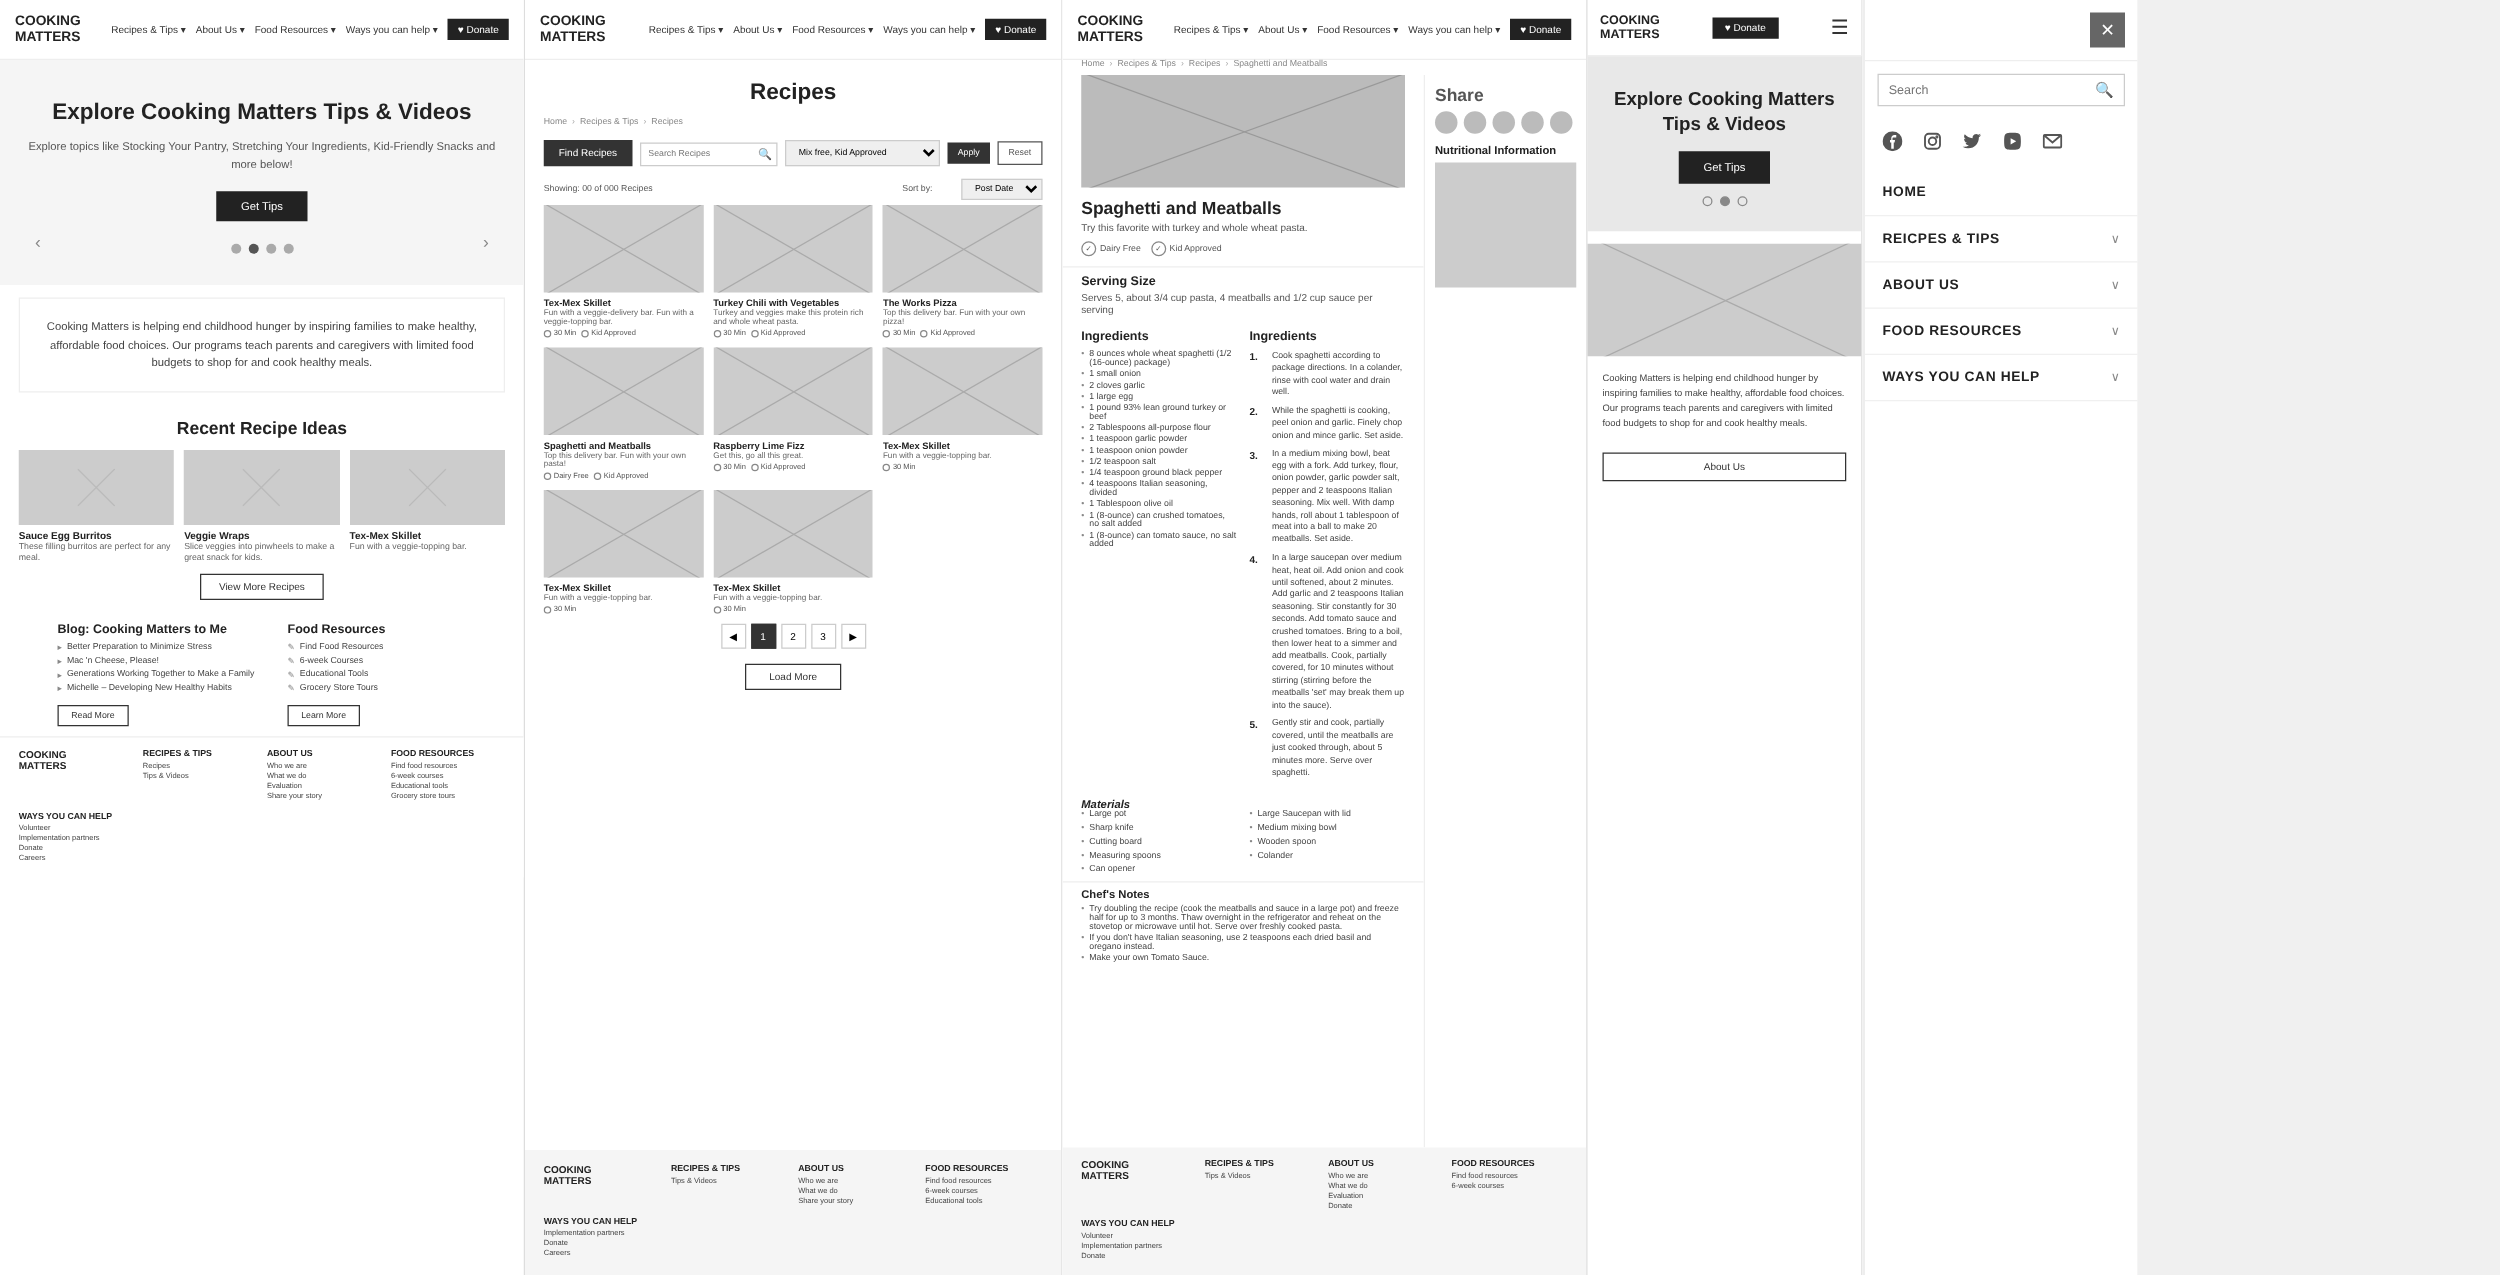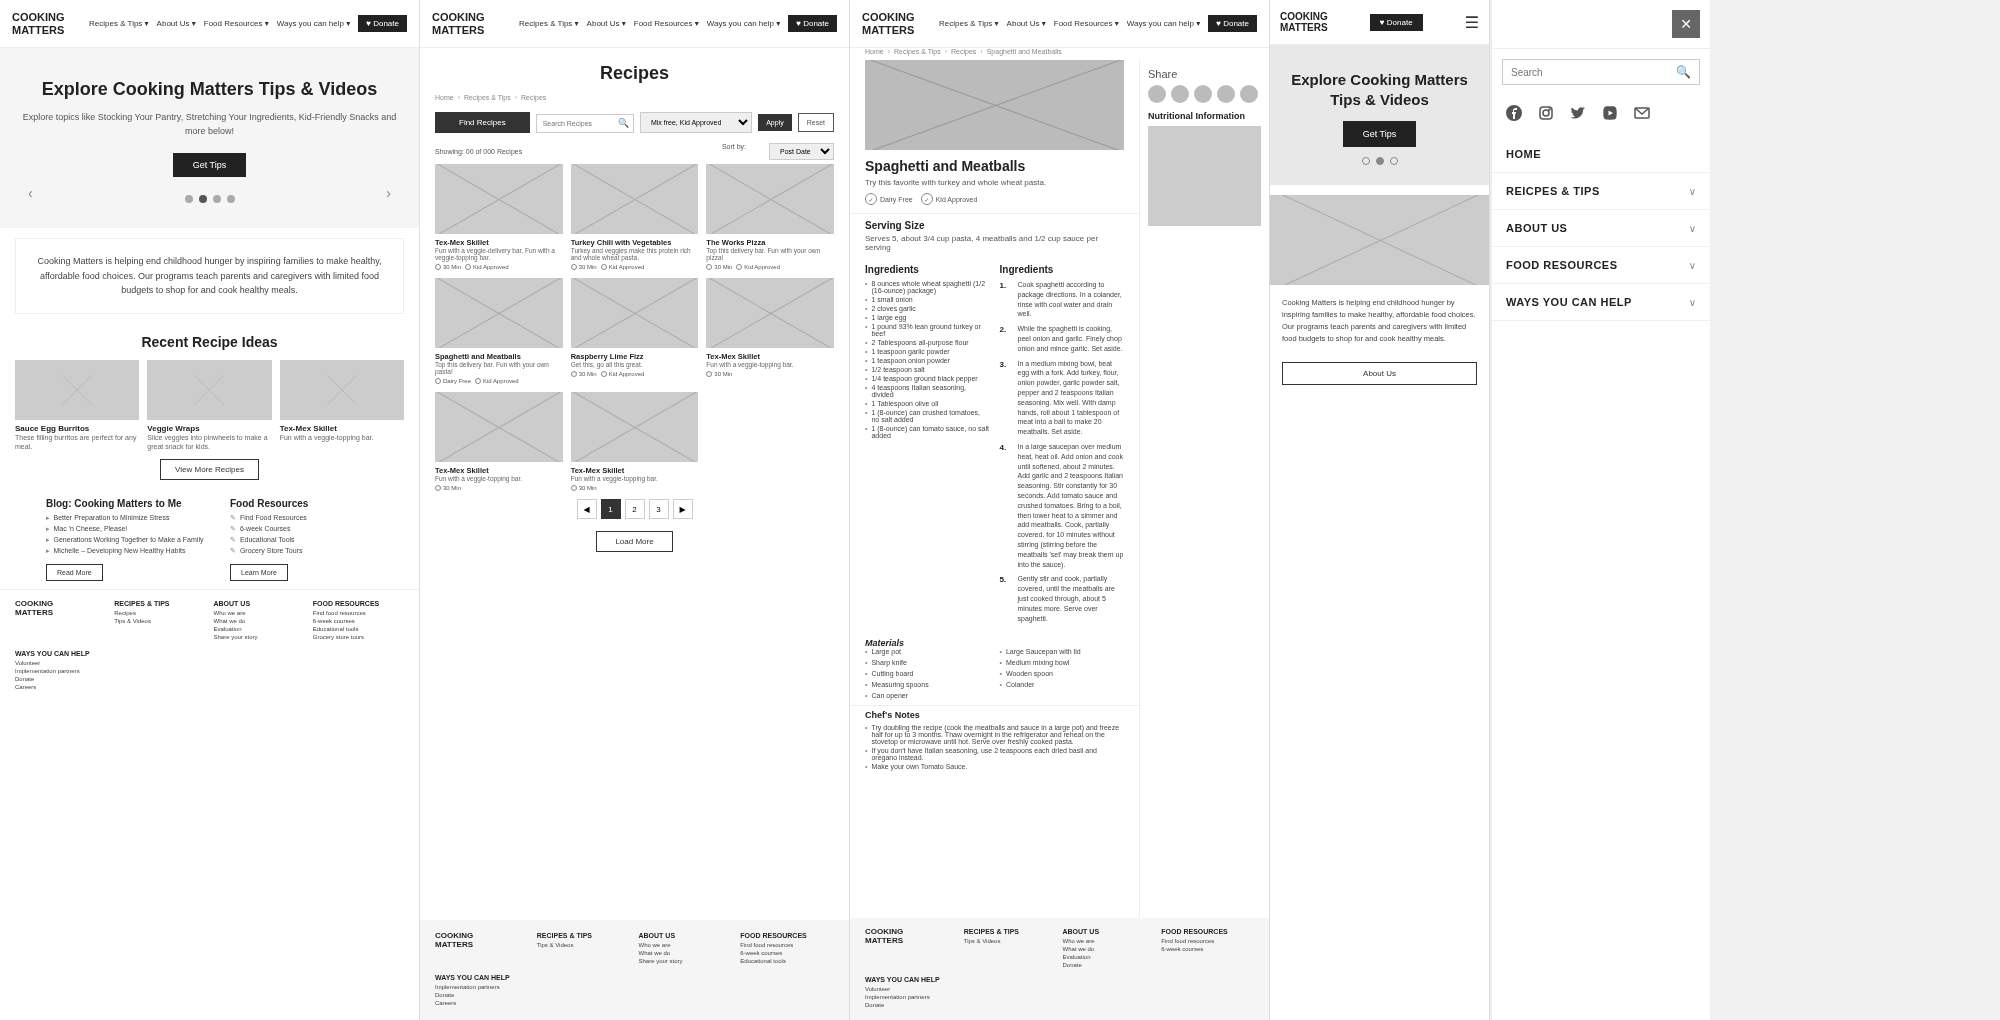--- a/index.html
+++ b/index.html
@@ -276,21 +276,21 @@
     .search-filter-bar {
       display: flex;
       gap: 6px;
       padding: 6px 15px;
       align-items: center;
     }
     .find-recipes-btn {
       background: #333;
       color: #fff;
       border: none;
-      padding: 6px 24px;
+      padding: 6px 12px;
       font-size: 8px;
       cursor: pointer;
       white-space: nowrap;
     }
     .search-input-wrap {
       position: relative;
       flex: 1;
     }
     .search-input-wrap input {
       width: 100%;
@@ -1070,21 +1070,21 @@
     </div>
     <select class="filter-select">
       <option>Mix free, Kid Approved</option>
     </select>
     <button class="apply-btn">Apply</button>
     <button class="reset-btn">Reset</button>
   </div>
 
   <div class="results-bar">
     <span>Showing: 00 of 000 Recipes</span>
-    <div style="display:flex;gap:23px;">
+    <div style="display:flex;align-items:center;gap:23px;">
       <span>Sort by:</span>
       <select class="sort-select">
         <option>Post Date</option>
       </select>
     </div>
   </div>
 
   <div class="recipe-grid-3">
     <div class="recipe-card-2">
       <div class="recipe-thumb">
@@ -1440,21 +1440,21 @@
           </div>
         <div class="chef-note">
             <span class="bullet">•</span>
             <span>Make your own Tomato Sauce.</span>
           </div>
       </div>
     </div>
 
     <div style="border-left:1px solid #eee;padding:8px;">
       <div class="share-bar" style="padding:0 0 8px 0;flex-direction:column;align-items:flex-start;gap:5px;">
-        <span style="font-size:11px;font-weight:400;">Share</span>
+        <span style="font-size:14px;font-weight:700;">Share</span>
         <div style="display:flex;gap:5px;">
           <span class="share-circle"></span>
           <span class="share-circle"></span>
           <span class="share-circle"></span>
           <span class="share-circle"></span>
           <span class="share-circle"></span>
         </div>
       </div>
       <div class="nutritional-section" style="padding:0;">
         <div class="nutritional-title">Nutritional Information</div>

